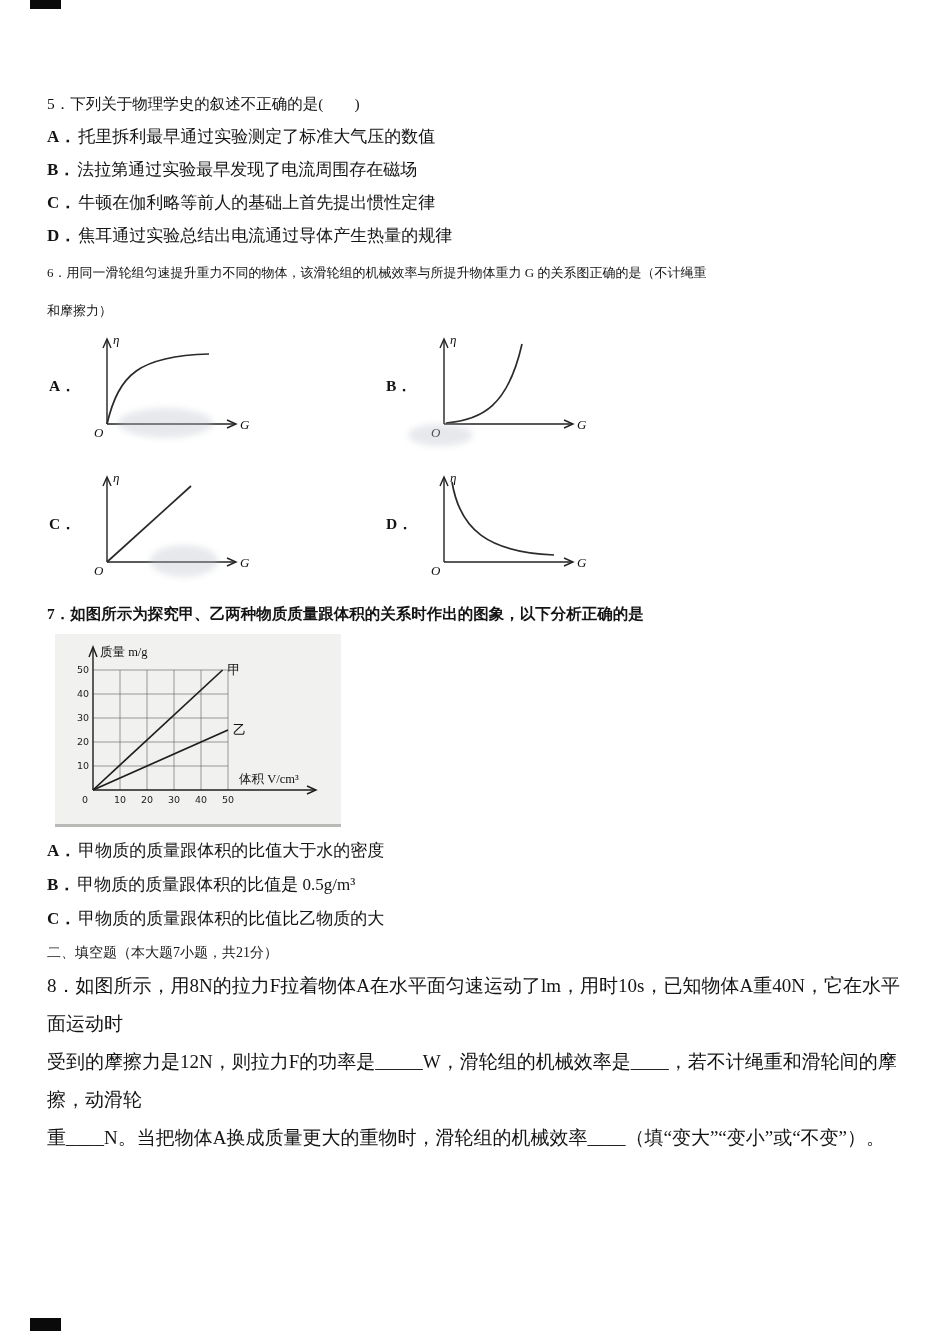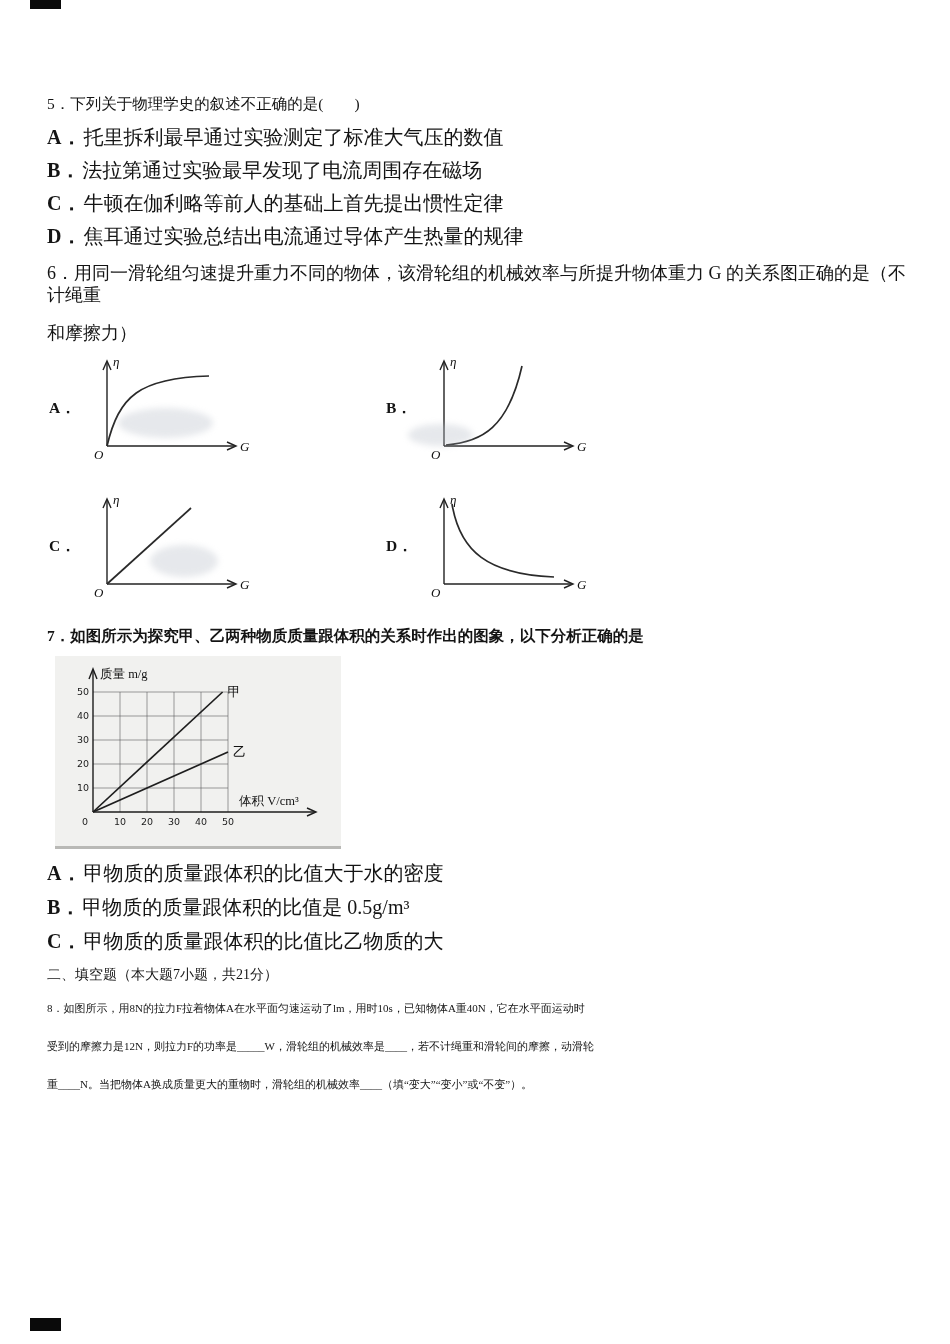--- a/index.html
+++ b/index.html
@@ -10,23 +10,23 @@
     color:#141414;
   }
   .page { position:relative; width:950px; height:1344px; background:#fff; overflow:hidden; }
   .mark { position:absolute; background:#0a0a0a; }
   .mark-top { left:30px; top:0; width:31px; height:9px; }
   .mark-bottom { left:30px; top:1318px; width:31px; height:13px; }
   .smudge { position:absolute; background:#b9bfc9; opacity:.35; border-radius:50%; filter:blur(3px); }
   .doc { padding:93px 42px 0 47px; }
 
   .stem { font-size:15.5px; line-height:21px; }
-  .opt { margin-top:13px; font-size:20px; line-height:20px; }
+  .opt { margin-top:13px; font-size:17px; line-height:20px; }
   .opt .letter { font-weight:bold; margin-right:2px; }
-  .q6line { font-size:18px; line-height:22px; margin-top:16px; }
+  .q6line { font-size:13px; line-height:22px; margin-top:16px; }
 
   .graph-row { display:flex; margin-top:8px; }
   .graph-row.second { margin-top:26px; }
   .graph-cell { width:335px; display:flex; align-items:center; gap:12px; margin-left:2px; }
   .opt-letter { font-size:15.5px; font-weight:bold; width:26px; }
   .mini-graph .axis { stroke:#222; stroke-width:1.4; fill:none; }
   .mini-graph .curve { stroke:#2a2a2a; stroke-width:1.7; fill:none; }
   .mini-graph .glabel { font-size:13px; font-style:italic; fill:#111;
     font-family:"Liberation Serif",serif; }
 
@@ -36,21 +36,21 @@
   #q7-chart-svg .grid { stroke:#5a5a5a; stroke-width:0.6; }
   #q7-chart-svg .axis2 { stroke:#1c1c1c; stroke-width:1.4; fill:none; }
   #q7-chart-svg .tick { font-size:9.5px; fill:#1c1c1c; font-family:"DejaVu Sans",sans-serif; }
   #q7-chart-svg .axis-label { font-size:12.5px; fill:#111; }
   #q7-chart-svg .series { stroke:#1e1e1e; stroke-width:1.7; fill:none; }
   #q7-chart-svg .series-label { font-size:13px; fill:#111; }
 
   .q7opt { margin-top:14px; }
   .q7opt:first-of-type { margin-top:22px; }
   .section-title { margin-top:13px; font-size:14px; line-height:21px; }
-  .q8line { font-size:11px; line-height:38px; }
+  .q8line { font-size:19px; line-height:38px; }
   .q8first { margin-top:4px; }
 </style>
 </head>
 <body>
 
 <div class="page">
 
   <div class="mark mark-top"></div>
   <div class="mark mark-bottom"></div>
   <div class="smudge" style="left:118px;top:408px;width:95px;height:30px;"></div>

